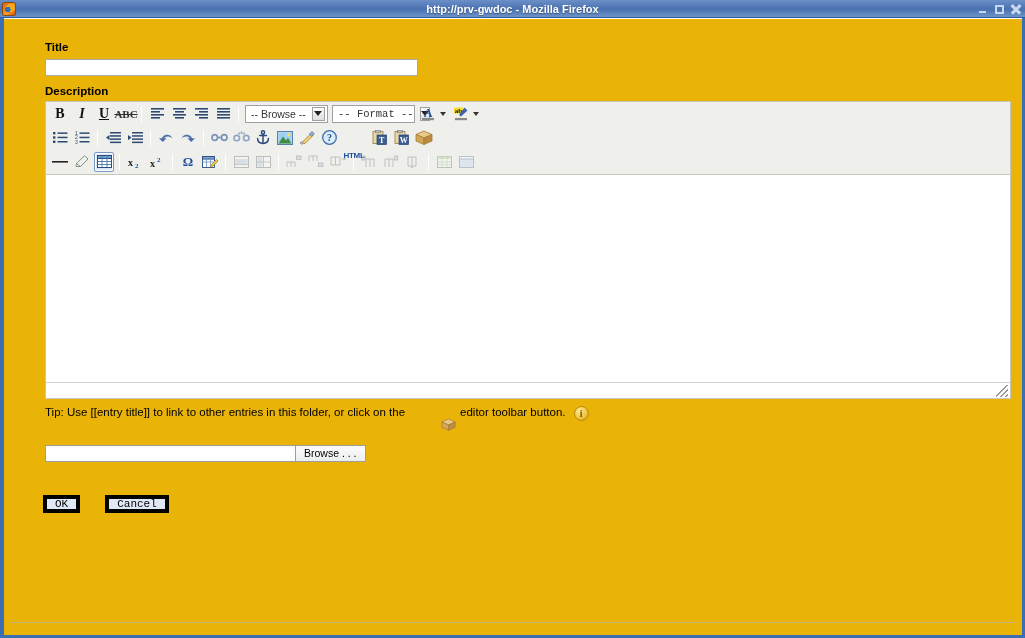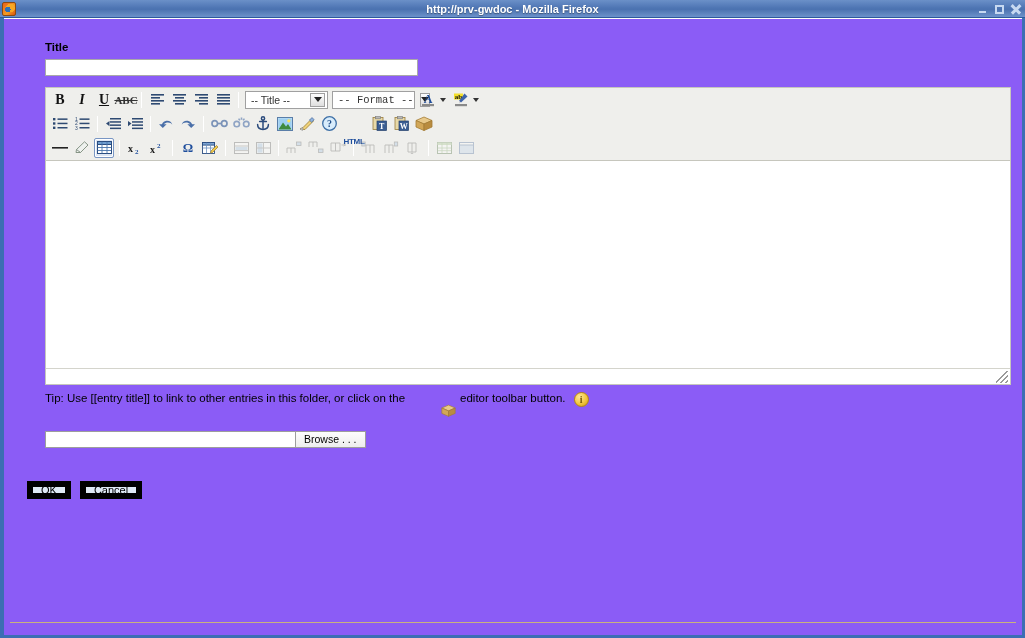--- a/index.html
+++ b/index.html
@@ -69,21 +69,21 @@
     content: ""; position: absolute; left: 0px; top: 4px;
     width: 12px; height: 2.5px; background: #c7d9f1;
   }
   .win-btn.close::before { transform: rotate(45deg); }
   .win-btn.close::after  { transform: rotate(-45deg); }
 
   
   .content {
     position: absolute;
     top: 19px; left: 0; right: 0; bottom: 0;
-    background: #8b5cf6;
+    background: #eab308;
     overflow: hidden;
     padding-left: 37px;
   }
   .page {
     position: absolute;
     left: 0; top: 0; right: 0;
     padding: 22px 0 0 41px;
   }
 
   .field-label {
@@ -265,27 +265,28 @@
   }
 
   
   .actions {
     display: flex; gap: 9px;
     margin-top: 33px;
     margin-left: -18px;
   }
   .btn {
     min-width: 35px; height: 18px;
-    border: 6px solid #000000;
+    border: 4px solid #000000;
     background: #dfe9f5;
     font-size: 11px; color: #000;
     display: inline-flex; align-items: center; justify-content: center;
     padding: 0 8px;
-    font-family: Liberation Sans, sans-serif;
+    font-family: Liberation Mono, monospace;
     cursor: default;
+    margin-left: 16px;
   }
   .btn.cancel { min-width: 54px; }
 
   .bottom-rule {
     position: absolute;
     left: 6px; right: 6px; bottom: 12px;
     height: 1px; background: #c9b37e;
   }
 </style>
 </head>
@@ -306,20 +307,21 @@
   <div class="content">
     <div class="page">
 
       
       <div class="field-label">Title</div>
       <input class="title-input" type="text" value="" style="">
 
       <div class="gap"></div>
 
       
+      <div class="field-label">Description</div>
 
       
       <div class="editor">
         <div class="toolbars">
 
           <div class="tb-row">
             <div class="tb-btn">
               <span class="tb-label" style="font-weight:bold;color:#111;font-size:14px;">B</span>
             </div>
             <div class="tb-btn">
@@ -369,21 +371,21 @@
                   <rect x="1" y="1" width="13" height="1.6"></rect>
                     <rect x="1" y="4" width="13" height="1.6"></rect>
                   <rect x="1" y="7" width="13" height="1.6"></rect>
                     <rect x="1" y="10" width="13" height="1.6"></rect>
                 </g>
               </svg>
             </div>
             <div class="tb-sep"></div>
 
             <div class="tb-select w-styles">
-              <span class="sel-text">-- Title --</span>
+              <span class="sel-text">-- Browse --</span>
               <span class="sel-arrow">
                   <i></i>
                 </span>
             </div>
             <div class="tb-select w-format">
               <span class="sel-text">-- Format --</span>
               <span class="sel-arrow">
                   <i></i>
                 </span>
             </div>

